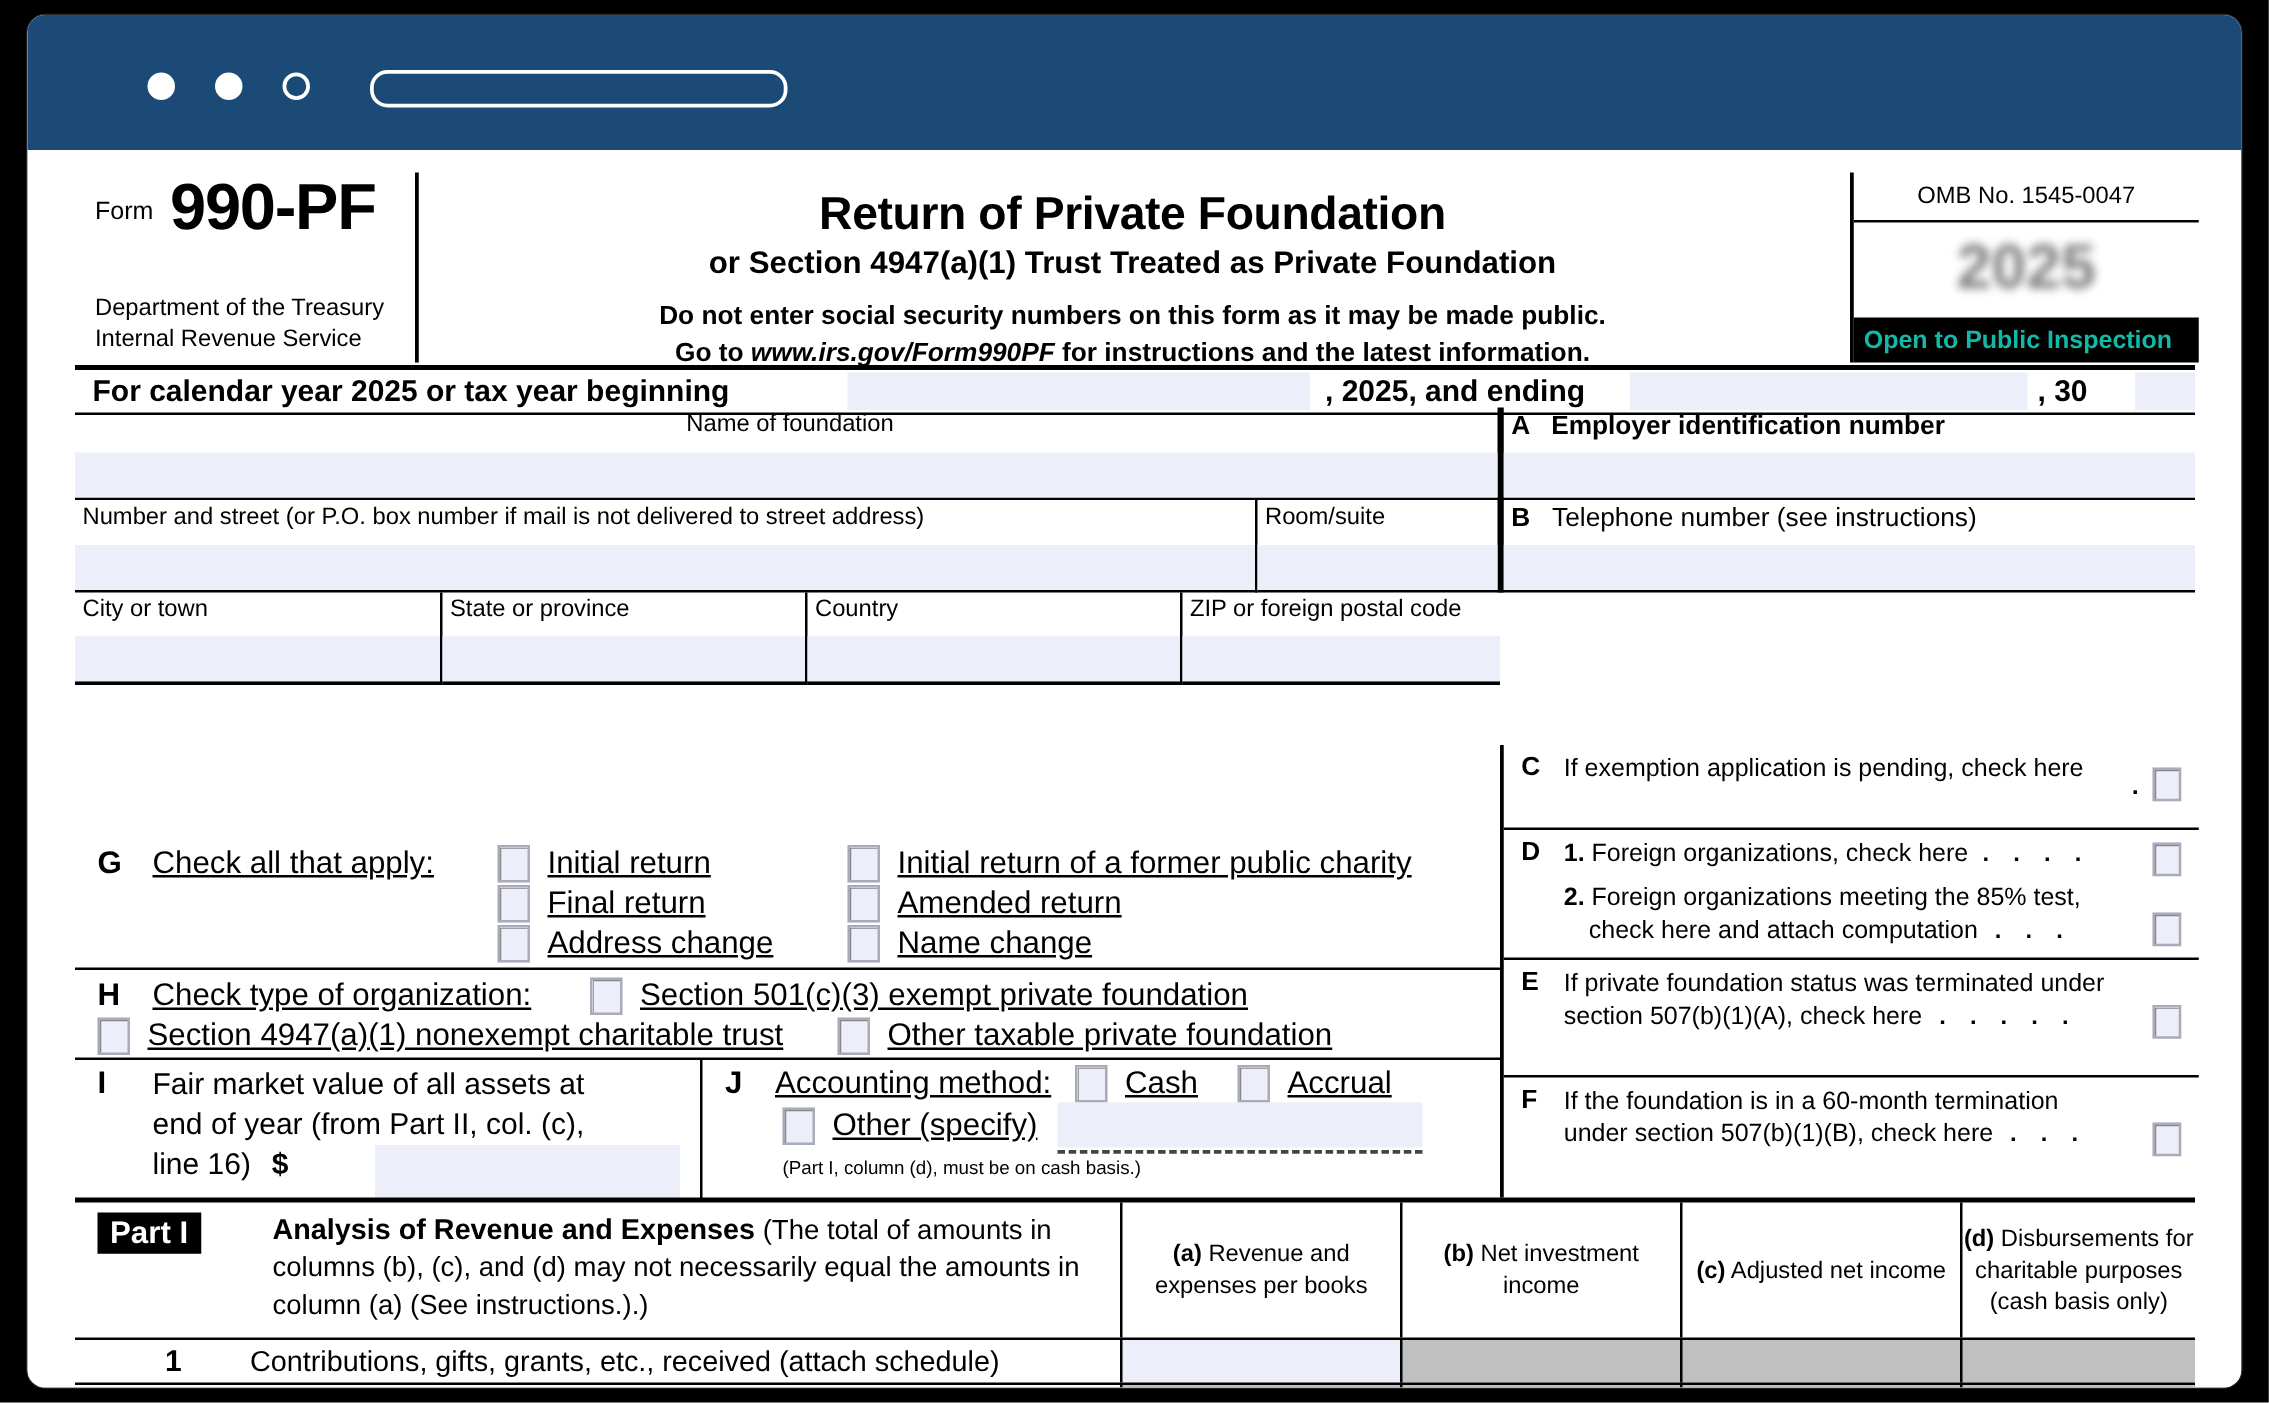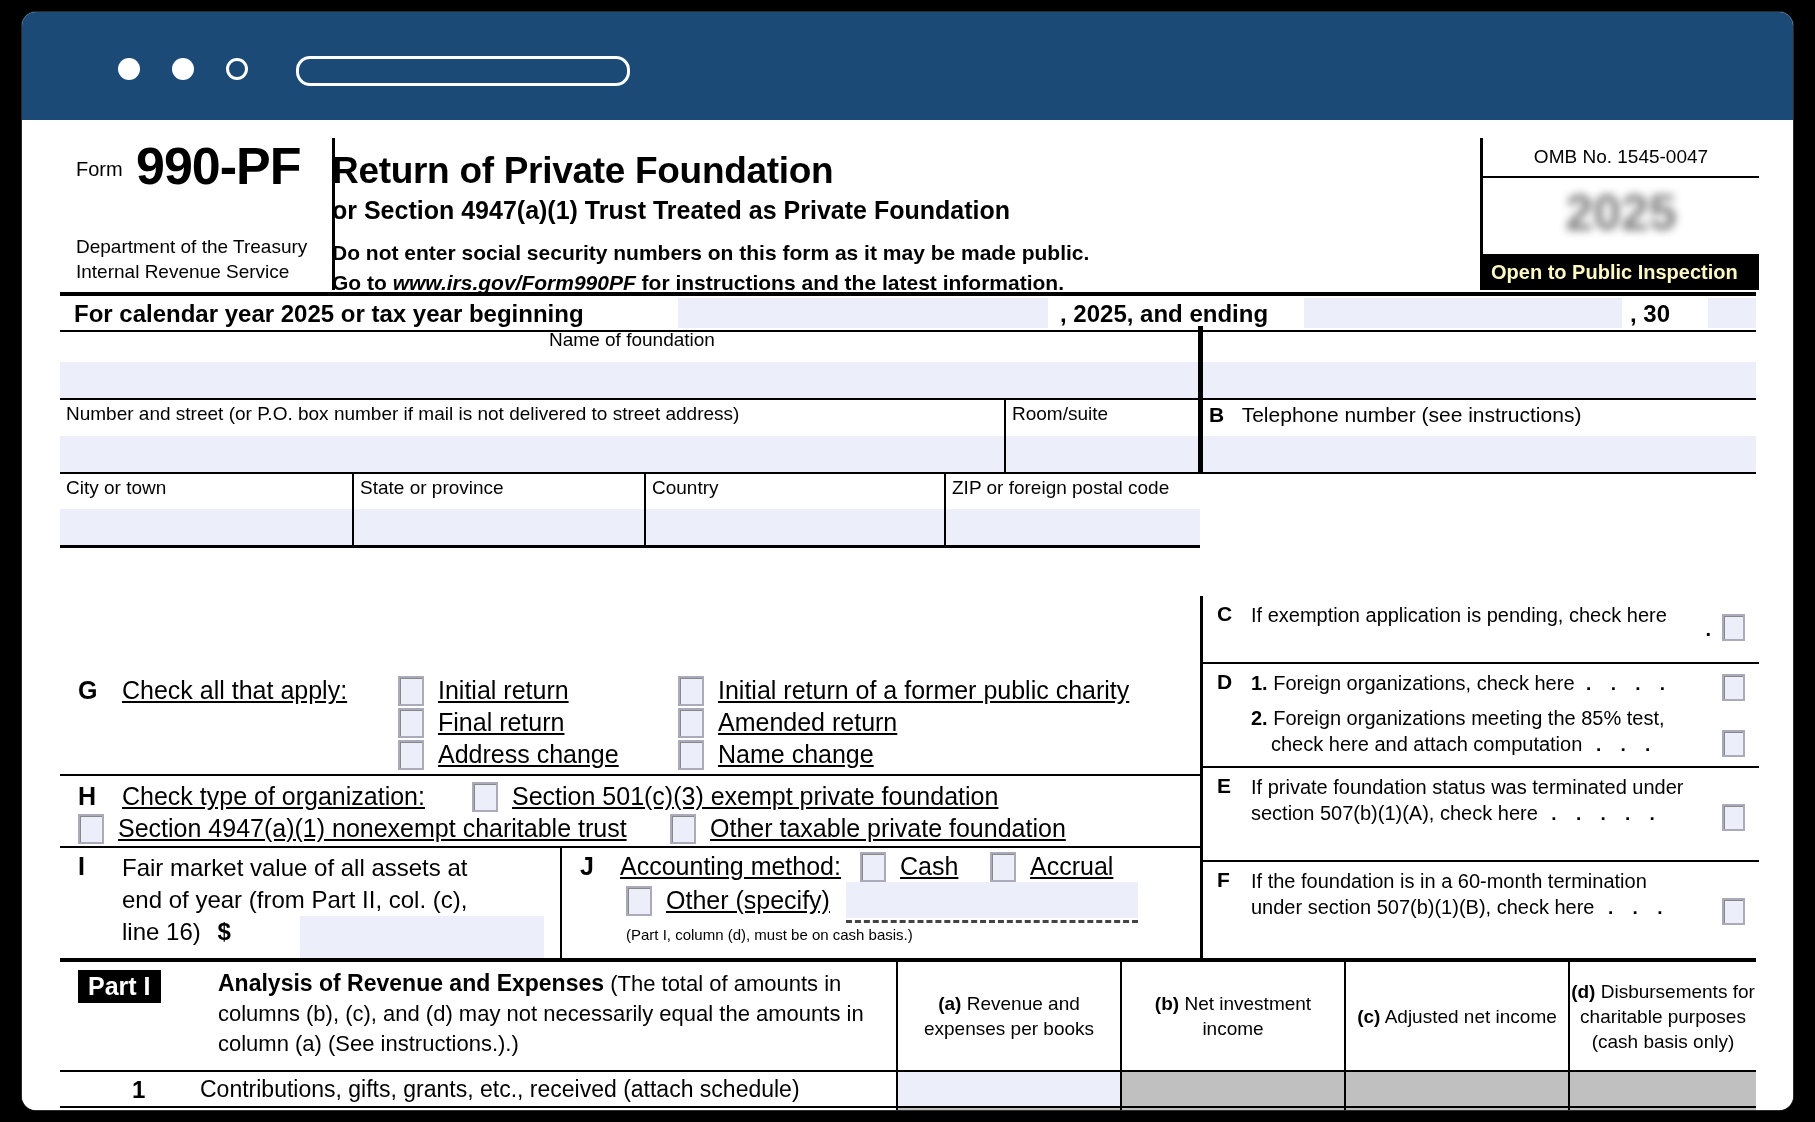--- a/index.html
+++ b/index.html
@@ -39,33 +39,33 @@
   .cb.sm{width:19px;height:23px;vertical-align:-4px;}
   .dots{letter-spacing:7px;font-weight:bold;}
 
   
   #hdr{position:absolute;left:38px;top:18px;width:1696px;height:152px;}
   #hdr-left{position:absolute;left:0;top:0;width:272px;height:152px;
             border-right:3px solid #000;}
   #formword{position:absolute;left:16px;top:20px;font-size:20px;}
   #formnum{position:absolute;left:76px;top:-2px;font-size:52px;font-weight:bold;letter-spacing:-1px;}
   #dept{position:absolute;left:16px;top:96px;font-size:19px;line-height:25px;}
-  #hdr-mid{position:absolute;left:272px;top:0;width:1148px;text-align:left;}
+  #hdr-mid{position:absolute;left:272px;top:0;width:1148px;text-align:center;}
   #t1{font-size:37px;font-weight:bold;margin-top:12px;letter-spacing:-.3px;}
   #t2{font-size:25px;font-weight:bold;margin-top:4px;}
   #t3{font-size:21px;font-weight:bold;margin-top:16px;}
   #t4{font-size:21px;font-weight:bold;margin-top:6px;}
   #t4 i{font-style:italic;}
   #hdr-right{position:absolute;left:1420px;top:0;width:276px;height:152px;
              border-left:3px solid #000;}
   #omb{height:38px;border-bottom:2px solid #000;font-size:19px;text-align:center;line-height:38px;}
   #yearbox{height:76px;position:relative;}
   #yeartxt{position:absolute;left:0;right:0;top:6px;text-align:center;
            font-size:50px;font-weight:bold;color:#4a4a4a;filter:blur(4px);opacity:.72;}
-  #opentpi{height:36px;background:#000;color:#fef9c3;font-size:20px;font-weight:bold;
+  #opentpi{height:36px;background:#000;color:#14b8a6;font-size:20px;font-weight:bold;
            line-height:36px;padding-left:8px;}
 
   
   #calbar{position:absolute;left:38px;top:172px;width:1696px;height:34px;
           border-top:4px solid #000;border-bottom:2px solid #000;}
   #calbar .lbl{position:absolute;top:4px;font-size:24px;font-weight:bold;}
   #cal-a{left:14px;}
   #cal-b{left:1000px;}
   #cal-c{left:1570px;}
   #calfill1{position:absolute;left:618px;top:2px;width:370px;height:30px;}
@@ -163,20 +163,24 @@
     </div>
 
     <div id="entity">
 
       <div class="cell bline rline" style="left:0;top:0;width:1140px;height:74px;text-align:center;">
         <div class="clabel">Name of foundation</div>
         <div class="cfill fill"></div>
       </div>
 
       <div class="cell bline" style="left:1140px;top:0;width:556px;height:74px;border-left:3px solid #000;">
+        <div class="clabel" style="font-weight:bold;font-size:21px;">
+          <span>A</span>
+          &nbsp;&nbsp;<span>Employer identification number</span>
+        </div>
         <div class="cfill fill"></div>
       </div>
 
       <div class="cell bline rline" style="left:0;top:74px;width:946px;height:74px;">
         <div class="clabel">Number and street (or P.O. box number if mail is not delivered to street address)</div>
         <div class="cfill fill"></div>
       </div>
 
       <div class="cell bline rline" style="left:946px;top:74px;width:194px;height:74px;">
         <div class="clabel">Room/suite</div>

